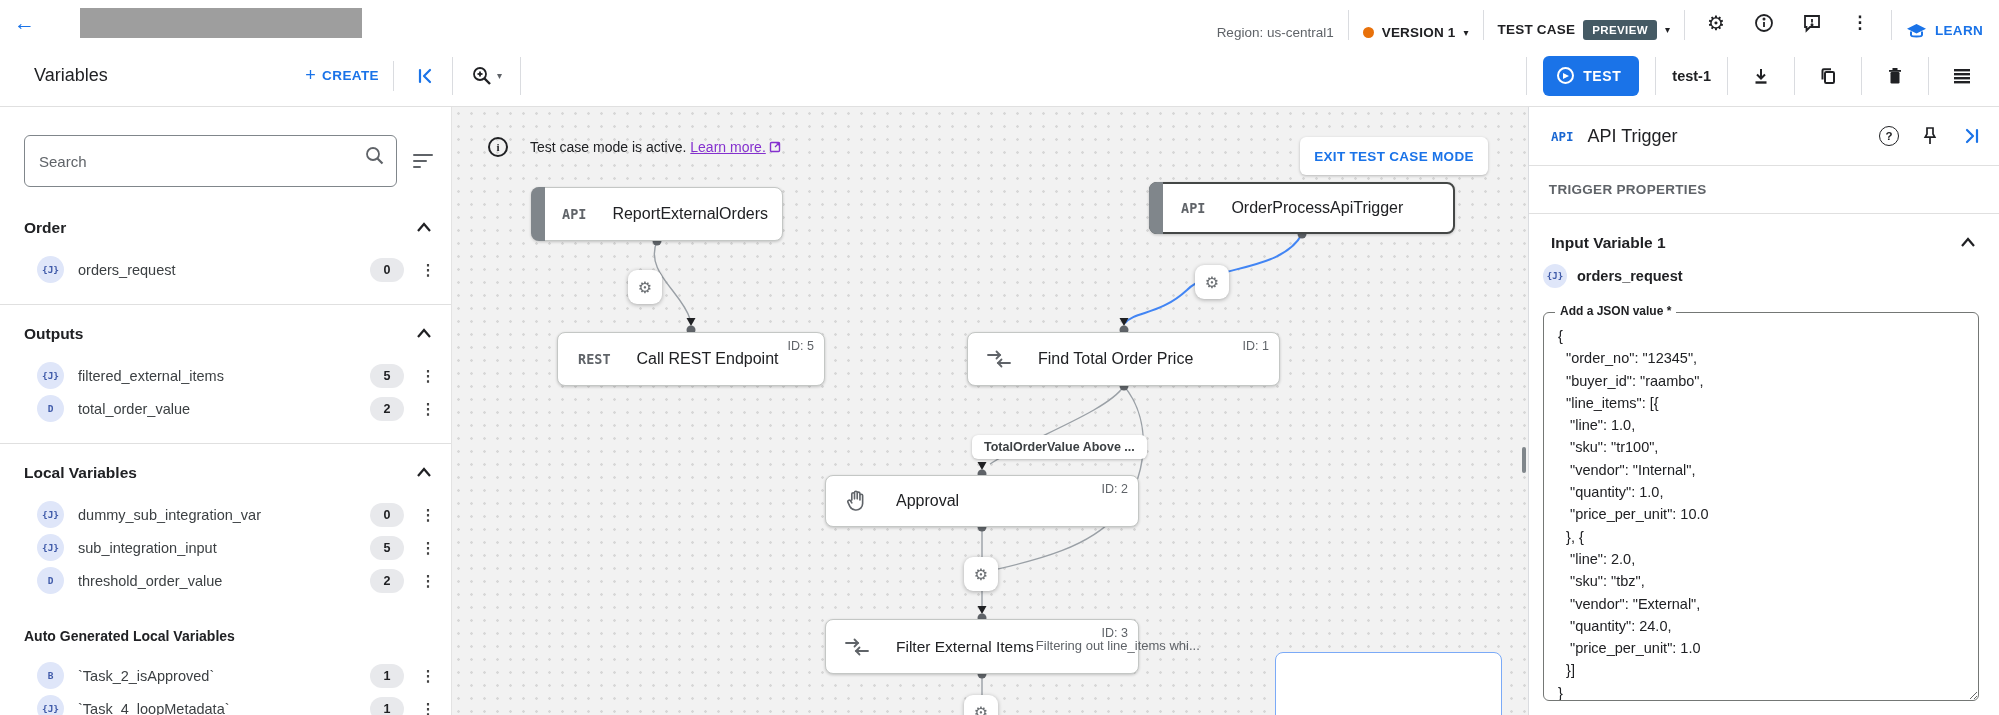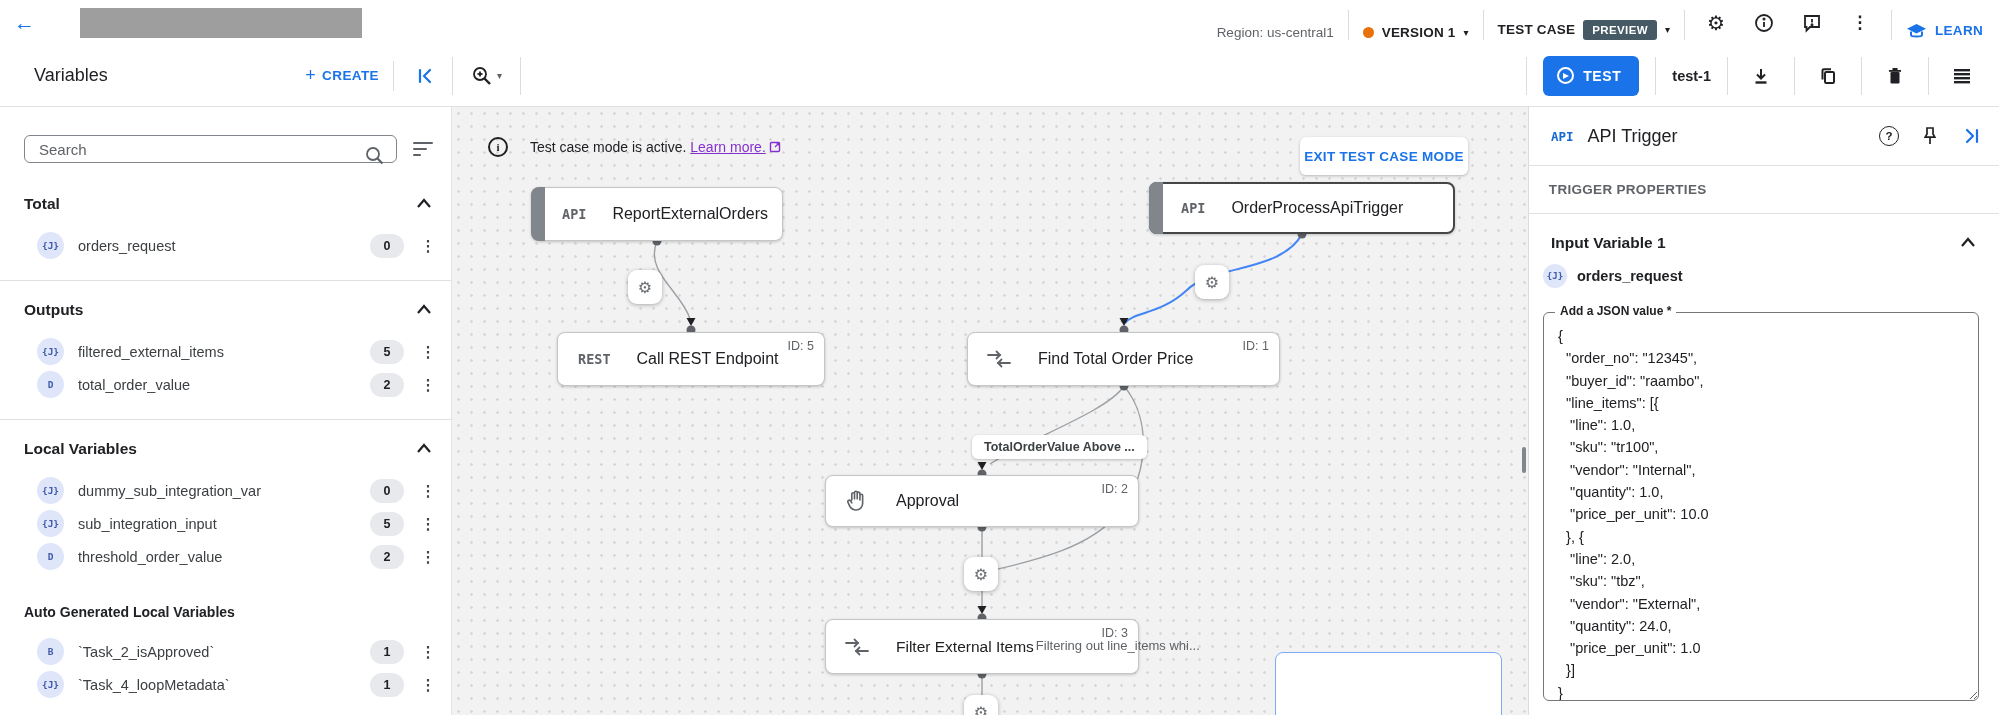--- a/index.html
+++ b/index.html
@@ -39,21 +39,21 @@
   .play-tri { width:0; height:0; border-left:6px solid #fff; border-top:3.5px solid transparent; border-bottom:3.5px solid transparent; margin-left:1px; }
   .testcase-name { font-size:14.5px; font-weight:bold; }
 
   
   .main { flex:1; display:flex; min-height:0; }
 
   
   .left-panel { width:452px; border-right:1px solid #e3e3e3; background:#fff; overflow:hidden; flex:0 0 auto; }
   .search-row { display:flex; align-items:center; gap:12px; margin:28px 14px 0 24px; }
   .search-box { flex:1; position:relative; }
-  .search-box input { width:100%; height:28px; border:1px solid #80868b; border-radius:6px; padding:0 40px 0 14px; font-size:15px; font-family:inherit; color:#202124; outline:none; }
+  .search-box input { width:100%; height:52px; border:1px solid #80868b; border-radius:6px; padding:0 40px 0 14px; font-size:15px; font-family:inherit; color:#202124; outline:none; }
   .search-box input::placeholder { color:#5f6368; }
   .search-icon { position:absolute; right:12px; top:10px; }
   .sort-icon { display:flex; flex-direction:column; gap:4px; cursor:pointer; padding:4px; }
   .sort-icon i { display:block; height:2.2px; background:#5f6368; border-radius:1px; }
   .section-header { display:flex; align-items:center; justify-content:space-between; padding:0 18px 0 24px; height:30px; }
   .section-title { font-size:15.5px; font-weight:bold; color:#202124; }
   .sub-header { padding:0 18px 0 24px; height:26px; display:flex; align-items:center; }
   .sub-title { font-size:14px; font-weight:bold; color:#202124; }
   .var-row { height:33px; display:flex; align-items:center; padding:0 13px 0 37px; gap:14px; }
   .var-icon { width:27px; height:27px; border-radius:50%; background:#dfe6f9; color:#3f5aa9; display:flex; align-items:center; justify-content:center; font-family:"DejaVu Sans Mono", monospace; font-size:9.5px; font-weight:bold; flex:0 0 auto; }
@@ -66,21 +66,21 @@
   
   .canvas { flex:1; position:relative; overflow:hidden; background-color:#f2f2f2;
             background-image:radial-gradient(circle, #d7d7d7 1.3px, transparent 1.45px);
             background-size:13px 13px; }
   .edges { position:absolute; left:0; top:0; pointer-events:none; }
   .banner { position:absolute; left:36px; top:30px; display:flex; align-items:center; gap:22px; }
   .banner-info { width:20px; height:20px; border:2.4px solid #202124; border-radius:50%; display:flex; align-items:center; justify-content:center; font-size:11px; font-weight:bold; font-family:"Liberation Serif", serif; }
   .banner-text { font-size:14px; color:#202124; }
   .banner-link { color:#8430ce; text-decoration:underline; cursor:pointer; }
   .ext-icon { display:inline-block; margin-left:3px; vertical-align:-1px; }
-  .exit-btn { position:absolute; left:848px; top:30px; width:168px; height:38px; background:#fff; border:none; border-radius:6px; box-shadow:0 1px 3px rgba(0,0,0,.25); color:#1a73e8; font-size:13.5px; font-weight:bold; letter-spacing:.3px; cursor:pointer; font-family:inherit; }
+  .exit-btn { position:absolute; left:848px; top:30px; width:188px; height:38px; background:#fff; border:none; border-radius:6px; box-shadow:0 1px 3px rgba(0,0,0,.25); color:#1a73e8; font-size:13.5px; font-weight:bold; letter-spacing:.3px; cursor:pointer; font-family:inherit; }
 
   .node { position:absolute; background:#fff; border:1px solid #c4c7c5; border-radius:8px; box-shadow:0 1px 3px rgba(0,0,0,.2); display:flex; align-items:center; cursor:pointer; }
   .node.selected { border:2px solid #444746; }
   .node .accent { position:absolute; left:-1px; top:-1px; bottom:-1px; width:14px; background:#80868b; border-radius:8px 0 0 8px; }
   .node.selected .accent { left:-2px; top:-2px; bottom:-2px; }
   .type-label { font-family:"DejaVu Sans Mono", monospace; font-weight:bold; font-size:13.5px; color:#5f6368; margin:0 0 0 30px; flex:0 0 auto; }
   .node.task .type-label { margin-left:20px; }
   .node-title { font-size:16px; font-weight:500; color:#202124; margin-left:26px; white-space:nowrap; }
   .node-id { position:absolute; top:6px; right:10px; font-size:12.5px; color:#5f6368; }
   .node-icon { margin-left:18px; flex:0 0 auto; display:flex; }
@@ -254,21 +254,21 @@
           </span>
         </div>
         <div class="sort-icon">
           <i style="width:20px"></i>
             <i style="width:14px"></i>
             <i style="width:8px"></i>
         </div>
       </div>
 
       <div class="section-header mt26">
-        <span class="section-title">Total</span>
+        <span class="section-title">Order</span>
         <span><svg width="18" height="12" viewBox="0 0 18 12" fill="none" stroke="#202124" stroke-width="2.2">
               <polyline points="3,10 9,3 15,10"></polyline>
             </svg></span>
       </div>
       <div class="var-row mt10">
         <span class="var-icon">{J}</span>
         <span class="var-name">orders_request</span>
         <span class="count-pill">0</span>
         <span class="row-kebab">⋮</span>
       </div>

